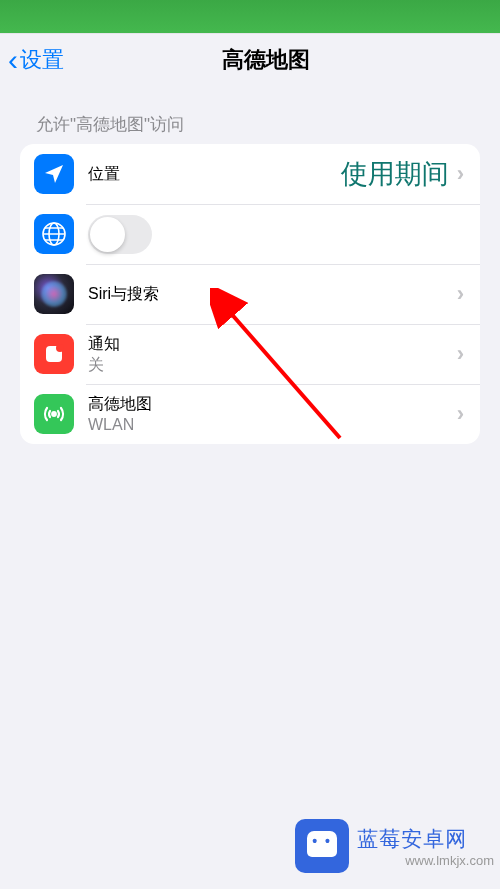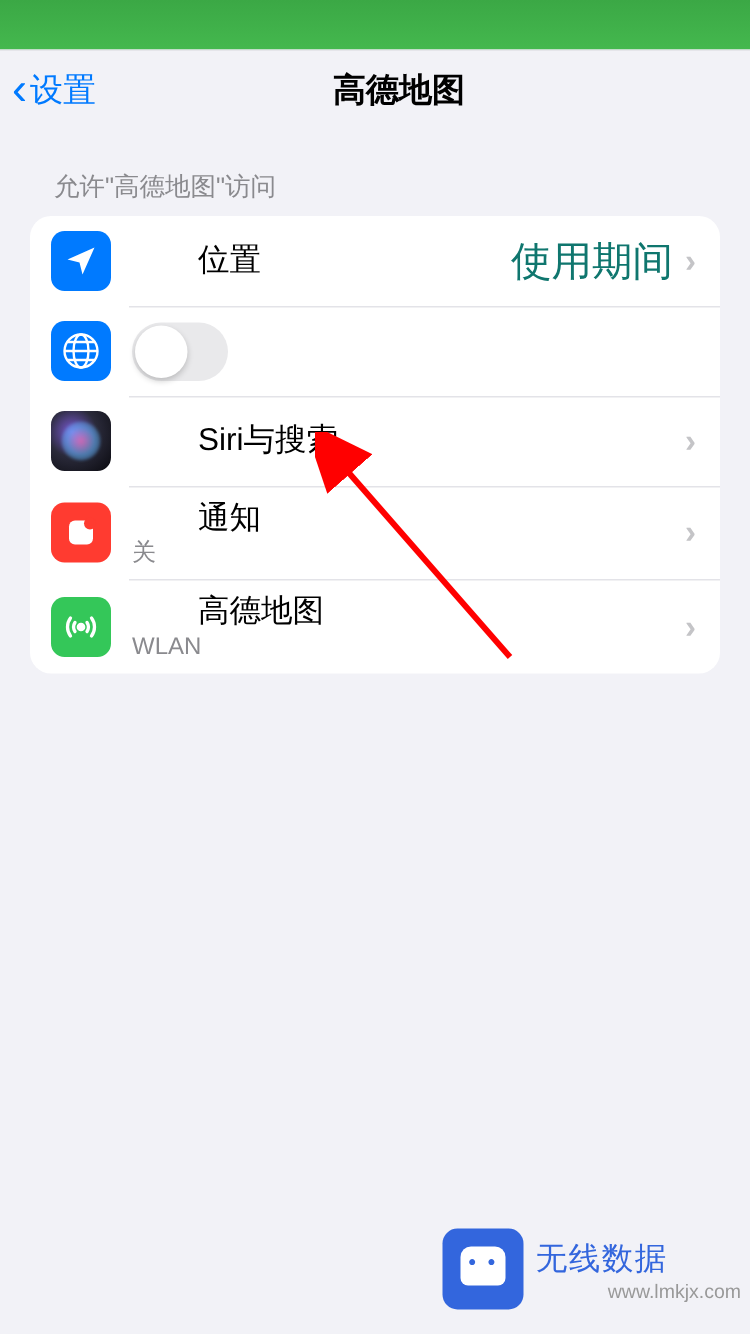--- a/index.html
+++ b/index.html
@@ -95,24 +95,23 @@
     }
     .icon-notification { background: #ff3b30; }
     .icon-wireless { background: #34c759; }
     .row-labels {
       flex: 1;
       display: flex;
       flex-direction: column;
       justify-content: center;
     }
     .row-title {
-      font-size: 21px;
+      font-size: 16px;
       color: #000;
       line-height: 1.3;
-      margin-left: 44px;
     }
     .row-subtitle {
       font-size: 16px;
       color: #8a8a8e;
       line-height: 1.2;
     }
     .row-value {
       font-size: 27px;
       color: #0f766e;
       margin-right: 8px;
@@ -296,16 +295,16 @@
     <marker id="ah" markerWidth="12" markerHeight="10" refX="2" refY="5" orient="auto">
       <polygon points="0,0 12,5 0,10" fill="#ff0000"></polygon>
     </marker>
   </defs>
   <line x1="130" y1="150" x2="18" y2="22" stroke="#ff0000" stroke-width="4" marker-end="url(#ah)"></line>
 </svg>
 
 <div class="watermark">
   <div class="watermark-icon"></div>
   <div class="watermark-text">
-    <span class="watermark-main">无线数据</span>
+    <span class="watermark-main">蓝莓安卓网</span>
     <span class="watermark-sub">www.lmkjx.com</span>
   </div>
 </div>
 
 </body></html>

